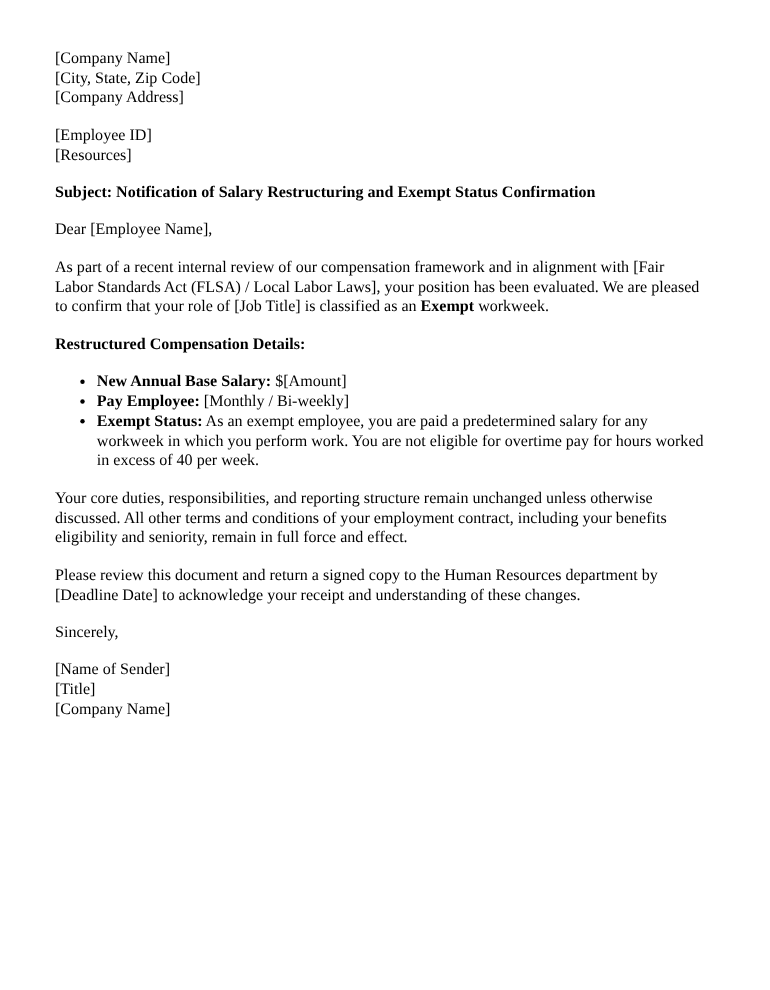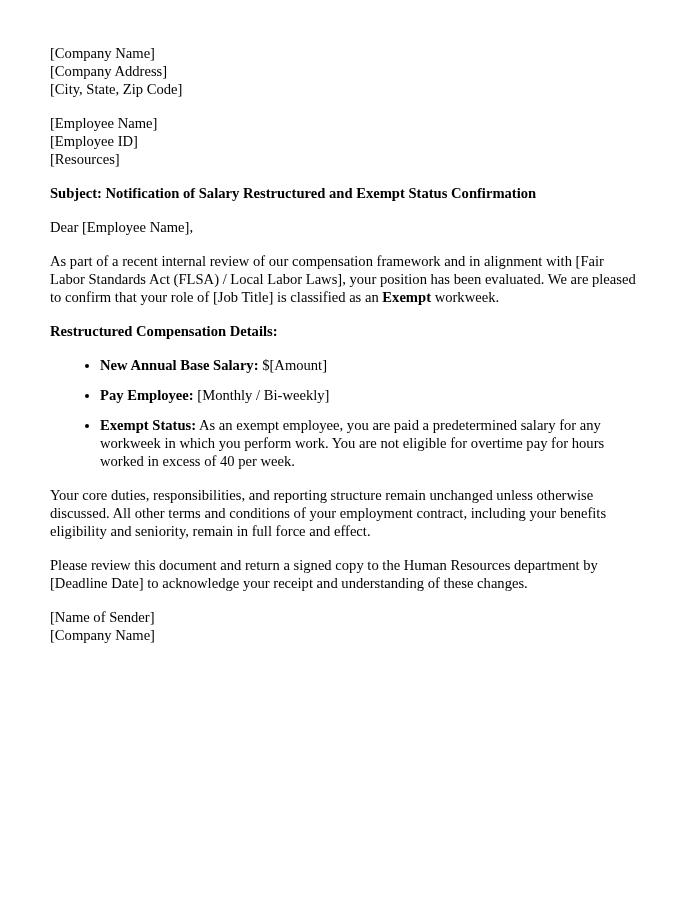--- a/index.html
+++ b/index.html
@@ -31,61 +31,62 @@
   }
   .bold {
     font-weight: bold;
   }
   ul.details {
     margin: 0 0 16px 0;
     padding: 0 0 0 38px;
     list-style-type: disc;
   }
   ul.details li {
-    margin: 12px;
+    margin: 0;
     padding: 0;
   }
 </style>
 </head>
 <body>
 
 <div class="page">
 
   <p>
     <span class="line">[Company Name]</span>
+    <span class="line">[City, State, Zip Code]</span>
     <span class="line">[Company Address]</span>
-    <span class="line">[City, State, Zip Code]</span>
   </p>
 
 
   <p>
-    <span class="line">[Employee Name]</span>
     <span class="line">[Employee ID]</span>
     <span class="line">[Resources]</span>
   </p>
 
-  <p class="bold">Subject: Notification of Salary Restructured and Exempt Status Confirmation</p>
+  <p class="bold">Subject: Notification of Salary Restructuring and Exempt Status Confirmation</p>
 
   <p>Dear [Employee Name],</p>
 
 
   <p><span>As part of a recent internal review of our compensation framework and in alignment with [Fair Labor Standards Act (FLSA) / Local Labor Laws], your position has been evaluated. We are pleased to confirm that your role of [Job Title] is classified as an </span><span class="bold">Exempt</span><span> workweek.</span></p>
 
   <p class="bold">Restructured Compensation Details:</p>
 
   <ul class="details">
     <li><span class="bold">New Annual Base Salary:</span><span> $[Amount]</span></li>
     <li><span class="bold">Pay Employee:</span><span> [Monthly / Bi-weekly]</span></li>
     <li><span class="bold">Exempt Status:</span><span> As an exempt employee, you are paid a predetermined salary for any workweek in which you perform work. You are not eligible for overtime pay for hours worked in excess of 40 per week.</span></li>
   </ul>
 
   <p>Your core duties, responsibilities, and reporting structure remain unchanged unless otherwise discussed. All other terms and conditions of your employment contract, including your benefits eligibility and seniority, remain in full force and effect.</p>
 
   <p>Please review this document and return a signed copy to the Human Resources department by [Deadline Date] to acknowledge your receipt and understanding of these changes.</p>
 
 
+  <p>Sincerely,</p>
 
   <p>
     <span class="line">[Name of Sender]</span>
+    <span class="line">[Title]</span>
     <span class="line">[Company Name]</span>
   </p>
 
 </div>
 
 </body></html>

